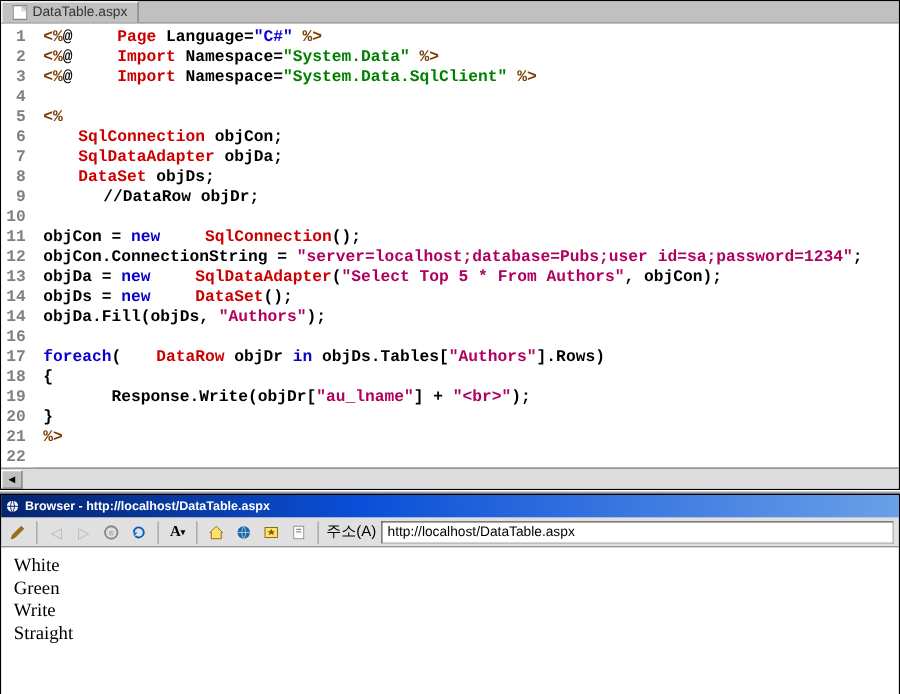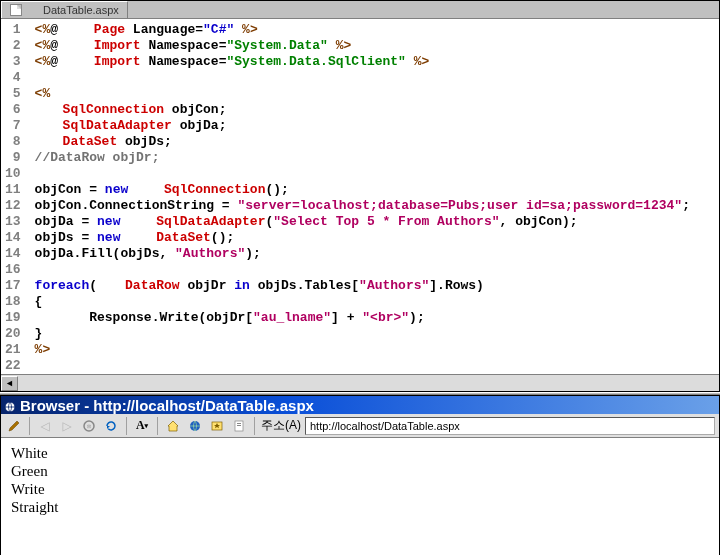--- a/index.html
+++ b/index.html
@@ -12,35 +12,35 @@
   }
   .window {
     border: 1px solid #000;
     background: #c0c0c0;
   }
   .titlebar {
     display: flex;
     align-items: center;
     height: 18px;
     padding: 0 3px;
-    font-size: 15px;
+    font-size: 10px;
     color: #fff;
     font-weight: bold;
     background: linear-gradient(to right, #06246c, #0a4fd8 40%, #6aa0e8);
   }
   .ttl-icon {
     width: 12px; height: 12px; margin-right: 4px;
     display: inline-block;
   }
   .code-titlebar-row {
     display: flex; align-items: stretch; height: 18px;
     background: #c0c0c0; border-bottom: 1px solid #808080;
   }
   .code-title-tab {
-    display: inline-flex; align-items: center; gap: 21px;
+    display: inline-flex; align-items: center; gap: 4px;
     border: 1px solid #fff; border-right-color:#808080; border-bottom:none;
     padding: 0 8px; font-size: 11px; color:#333;
     background:#c0c0c0;
   }
   .code-title-tab .doc-icon {
     width:12px;height:12px;display:inline-block;background:#fff;border:1px solid #888;
     position:relative;
   }
   .code-title-tab .doc-icon:after{
     content:"";position:absolute;right:0;top:0;width:0;height:0;
@@ -58,21 +58,21 @@
   }
   .codebody {
     padding: 2px 0 2px 6px; white-space: pre; line-height:16px; color:#000;
     flex:1;
   }
   .kw-brown { color:#7d3c00; }
   .kw-red { color:#cc0000;margin-left:28px; }
   .kw-blue { color:#0a00cc; }
   .kw-green { color:#008000; }
   .str { color:#b00060; }
-  .comment { color:#737373; }
+  .comment { color:#000000;margin-left:48px; }
   .scroll-h {
     height:17px;background:#dcdcdc;
     display:flex;align-items:center;
     border-top:1px solid #808080;
   }
   .scroll-btn {
     width:17px;height:15px;
     border:1px solid #fff;border-right-color:#808080;border-bottom-color:#808080;
     background:#c0c0c0;display:flex;align-items:center;justify-content:center;
     font-size:9px;color:#000;

